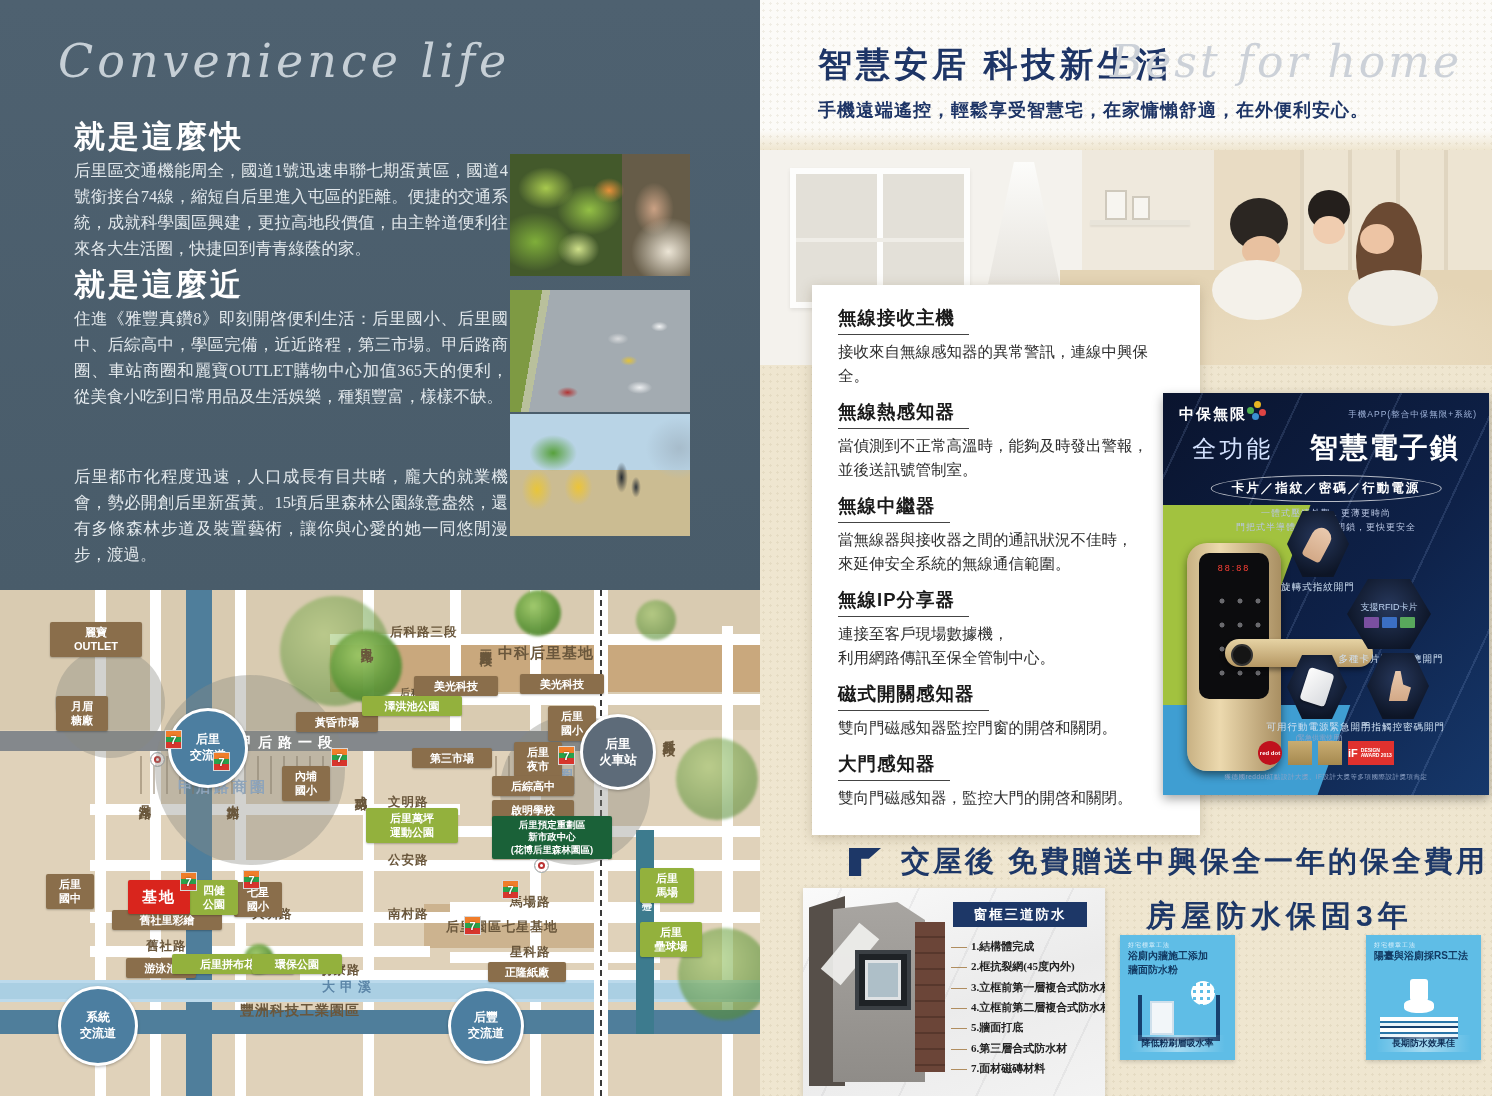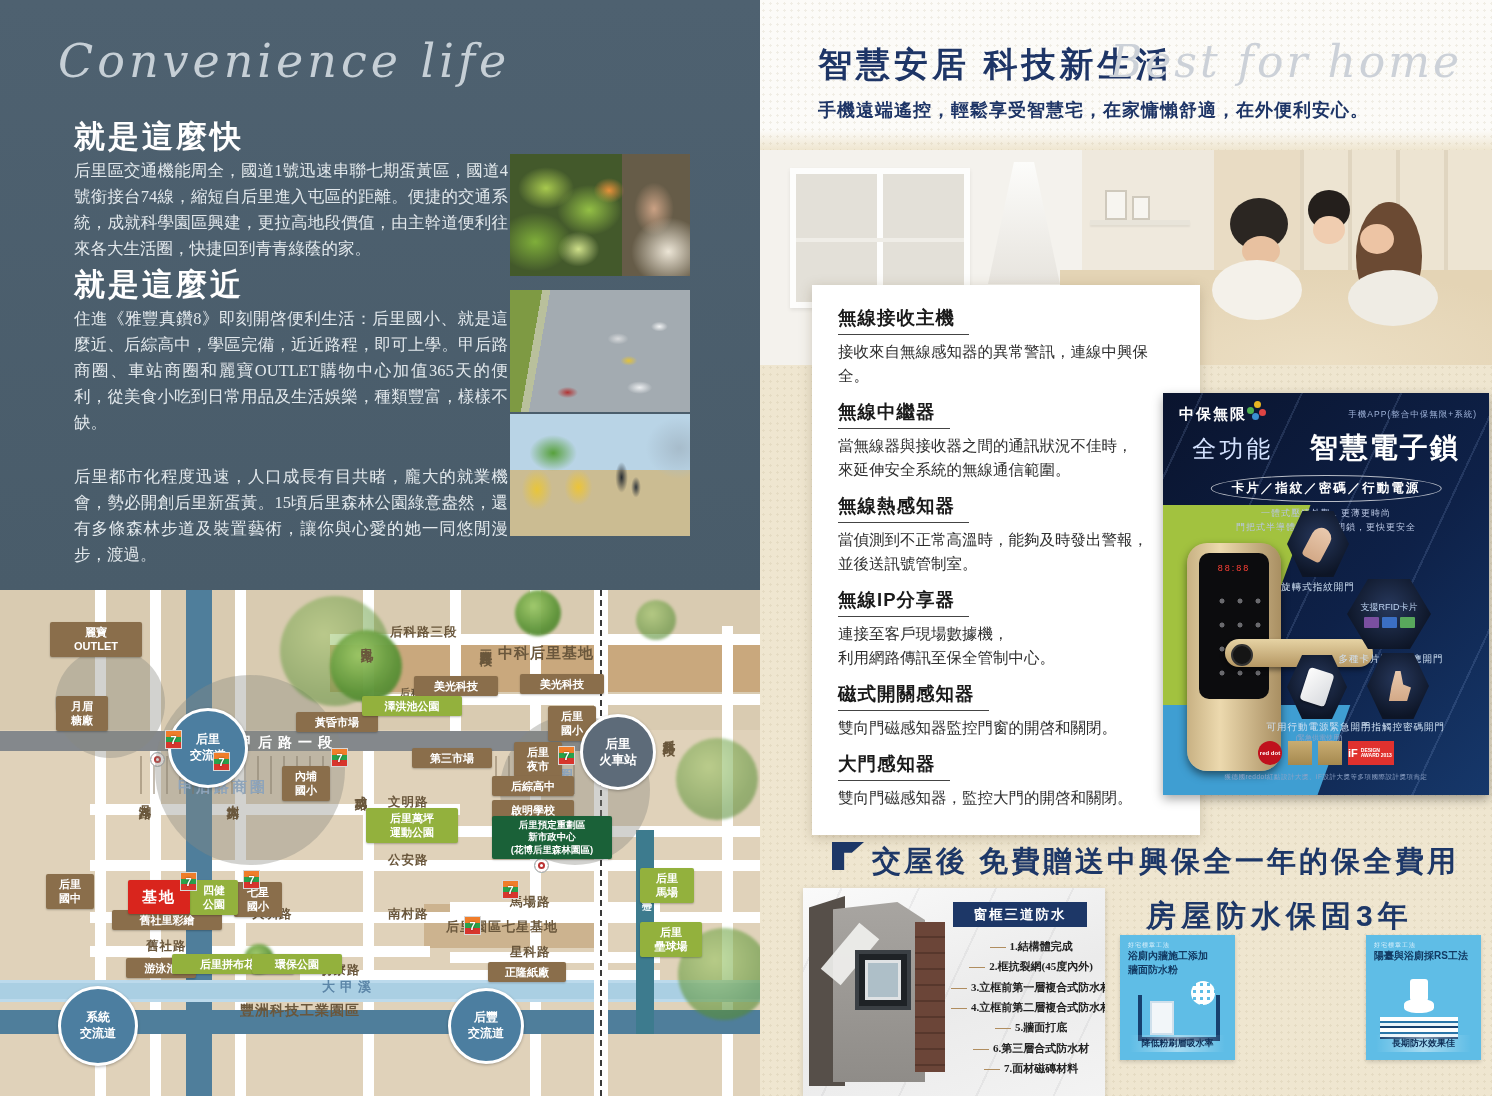--- a/index.html
+++ b/index.html
@@ -149,39 +149,39 @@
   .pbank{width:26px;height:34px;border-radius:4px;background:linear-gradient(120deg,#fdfdfd,#d8dade);transform:rotate(18deg);box-shadow:0 2px 3px rgba(0,0,0,.4);}
   .hand{width:26px;height:30px;background:linear-gradient(#e9c9ae,#d3a987);clip-path:polygon(40% 0,60% 0,70% 45%,100% 55%,85% 100%,15% 100%,25% 50%);}
   .awards{position:absolute;left:50%;top:348px;transform:translateX(-50%);display:flex;gap:6px;align-items:center;}
   .badge{width:24px;height:24px;display:flex;align-items:center;justify-content:center;color:#fff;font-size:8px;font-weight:bold;text-align:center;line-height:1;}
   .bd-red{background:#c0111d;border-radius:50% 50% 50% 50%;font-size:6px;}
   .bd-gold{background:linear-gradient(#c9ad72,#a5894f);font-size:6px;color:#fff8e6;}
   .bd-if{width:46px;background:#e0312e;font-size:11px;gap:3px;}
   .bd-if small{font-size:5px;display:block;line-height:1.1;text-align:left;}
   .lk-disc{position:absolute;left:0;right:0;top:380px;text-align:center;color:#8fa3c6;font-size:6.5px;letter-spacing:.5px;}
   
-  .banner{position:absolute;left:72px;top:842px;display:flex;align-items:flex-start;gap:8px;z-index:2;}
+  .banner{position:absolute;left:89px;top:842px;display:flex;align-items:center;gap:20px;z-index:2;}
   .flag{width:32px;height:28px;background:#1d3767;clip-path:polygon(0 0,100% 0,62% 38%,38% 38%,38% 100%,0 100%);transform:scaleX(1);}
   .banner-text{color:#1d3767;font-size:29px;font-weight:bold;letter-spacing:3px;}
   .warranty{position:absolute;left:386px;top:896px;color:#1d3767;font-size:30px;font-weight:bold;letter-spacing:5px;z-index:2;}
   
   .win-block{position:absolute;left:43px;top:888px;width:302px;height:208px;overflow:hidden;
       background:linear-gradient(160deg,#fafafa,#ebebeb 55%,#f3f3f3),#f0f0f0;box-shadow:0 2px 6px rgba(0,0,0,.15);}
   .win-block::before{content:"";position:absolute;inset:0;opacity:.5;
       background:repeating-linear-gradient(115deg,transparent 0 34px,rgba(150,150,155,.25) 34px 36px,transparent 36px 70px);}
   .wall-dark{position:absolute;left:6px;top:8px;width:36px;height:190px;background:#564f49;clip-path:polygon(0 6%,100% 0,100% 100%,0 100%);}
   .wall-gray{position:absolute;left:30px;top:14px;width:92px;height:180px;background:linear-gradient(#a8a5a1,#8f8c88);clip-path:polygon(0 4%,70% 0,100% 10%,100% 100%,0 100%);}
   .wall-tile{position:absolute;left:112px;top:34px;width:30px;height:150px;
       background:repeating-linear-gradient(180deg,#6b4538 0 14px,#57372c 14px 16px);}
   .wall-win{position:absolute;left:52px;top:62px;width:48px;height:52px;background:#1e2226;border:4px solid #3a3f44;}
   .wall-win::after{content:"";position:absolute;inset:6px;border:3px solid #dfe2e4;background:#aebfc8;}
   .wall-flash{position:absolute;left:34px;top:36px;width:26px;height:60px;background:#f2f2f0;transform:rotate(40deg);opacity:.9;}
   .win-label{position:absolute;left:150px;top:14px;width:134px;height:25px;background:#1d3767;color:#fff;
       display:flex;align-items:center;justify-content:center;font-size:13.5px;font-weight:bold;letter-spacing:2px;}
-  .win-steps{position:absolute;left:148px;top:48px;text-align:center;}
+  .win-steps{position:absolute;left:148px;top:48px;}
   .win-step{font-size:11px;font-weight:bold;color:#222;line-height:1.85;white-space:nowrap;
       font-family:"Liberation Serif","DejaVu Serif",serif;}
   .win-step::before{content:"";display:inline-block;width:16px;border-top:1px solid #b08d5f;margin-right:4px;vertical-align:middle;}
   
   .bcard{position:absolute;top:935px;width:115px;height:125px;background:#5fbde6;z-index:2;box-shadow:0 2px 4px rgba(0,0,0,.15);}
   .bc-head{position:absolute;left:8px;top:6px;font-size:6px;color:#dff2fc;letter-spacing:1px;}
   .bc-title{position:absolute;left:8px;top:14px;right:6px;font-size:10px;font-weight:bold;color:#123a63;line-height:1.35;white-space:pre-line;}
   .bc-badge{position:absolute;left:10px;right:10px;bottom:8px;text-align:center;font-size:9px;font-weight:bold;
       color:#0e2d55;background:linear-gradient(90deg,rgba(255,255,255,0),rgba(255,255,255,.45),rgba(255,255,255,0));padding:2px 0;}
   .bc-icon{position:absolute;left:0;right:0;top:44px;height:66px;}
@@ -203,21 +203,21 @@
 
 <div id="stage">
 
   <div class="left-top">
     <div class="script-title">Convenience life</div>
 
     <div class="sec-h" style="top:116px">就是這麼快</div>
     <div class="sec-b" style="top:158px">后里區交通機能周全，國道1號迅速串聯七期蛋黃區，國道4號銜接台74線，縮短自后里進入屯區的距離。便捷的交通系統，成就科學園區興建，更拉高地段價值，由主幹道便利往來各大生活圈，快捷回到青青綠蔭的家。</div>
 
     <div class="sec-h" style="top:264px">就是這麼近</div>
-    <div class="sec-b" style="top:306px">住進《雅豐真鑽8》即刻開啓便利生活：后里國小、就是這麼近、后綜高中，學區完備，近近路程，即可上學。甲后路商圈、車站商圈和麗寶OUTLET購物中心加值365天的便利，從美食小吃到日常用品及生活娛樂，種類豐富，樣樣不缺。</div>
+    <div class="sec-b" style="top:306px">住進《雅豐真鑽8》即刻開啓便利生活：后里國小、后里國中、后綜高中，學區完備，近近路程，第三市場。甲后路商圈、車站商圈和麗寶OUTLET購物中心加值365天的便利，從美食小吃到日常用品及生活娛樂，種類豐富，樣樣不缺。</div>
 
     <div class="sec-b" style="top:464px">后里都市化程度迅速，人口成長有目共睹，龐大的就業機會，勢必開創后里新蛋黃。15頃后里森林公園綠意盎然，還有多條森林步道及裝置藝術，讓你與心愛的她一同悠閒漫步，渡過。</div>
 
     <div class="ph ph1"></div>
     <div class="ph ph2"></div>
     <div class="ph ph3"></div>
   </div>
 
   <div class="map">
     <div class="patch-top"></div>
@@ -373,29 +373,29 @@
     <div class="feat-panel">
       <div>
 
           <div class="feature">
             <div class="f-title">無線接收主機</div>
             <div class="f-line">接收來自無線感知器的異常警訊，連線中興保全。</div>
             <div class="f-line"></div>
           </div>
 
           <div class="feature">
+            <div class="f-title">無線熱感知器</div>
+            <div class="f-line">當偵測到不正常高溫時，能夠及時發出警報，</div>
+            <div class="f-line">並後送訊號管制室。</div>
+          </div>
+
+          <div class="feature">
             <div class="f-title">無線中繼器</div>
             <div class="f-line">當無線器與接收器之間的通訊狀況不佳時，</div>
             <div class="f-line">來延伸安全系統的無線通信範圍。</div>
-          </div>
-
-          <div class="feature">
-            <div class="f-title">無線熱感知器</div>
-            <div class="f-line">當偵測到不正常高溫時，能夠及時發出警報，</div>
-            <div class="f-line">並後送訊號管制室。</div>
           </div>
 
           <div class="feature">
             <div class="f-title">無線IP分享器</div>
             <div class="f-line">連接至客戶現場數據機，</div>
             <div class="f-line">利用網路傳訊至保全管制中心。</div>
           </div>
 
           <div class="feature">
             <div class="f-title">磁式開關感知器</div>

